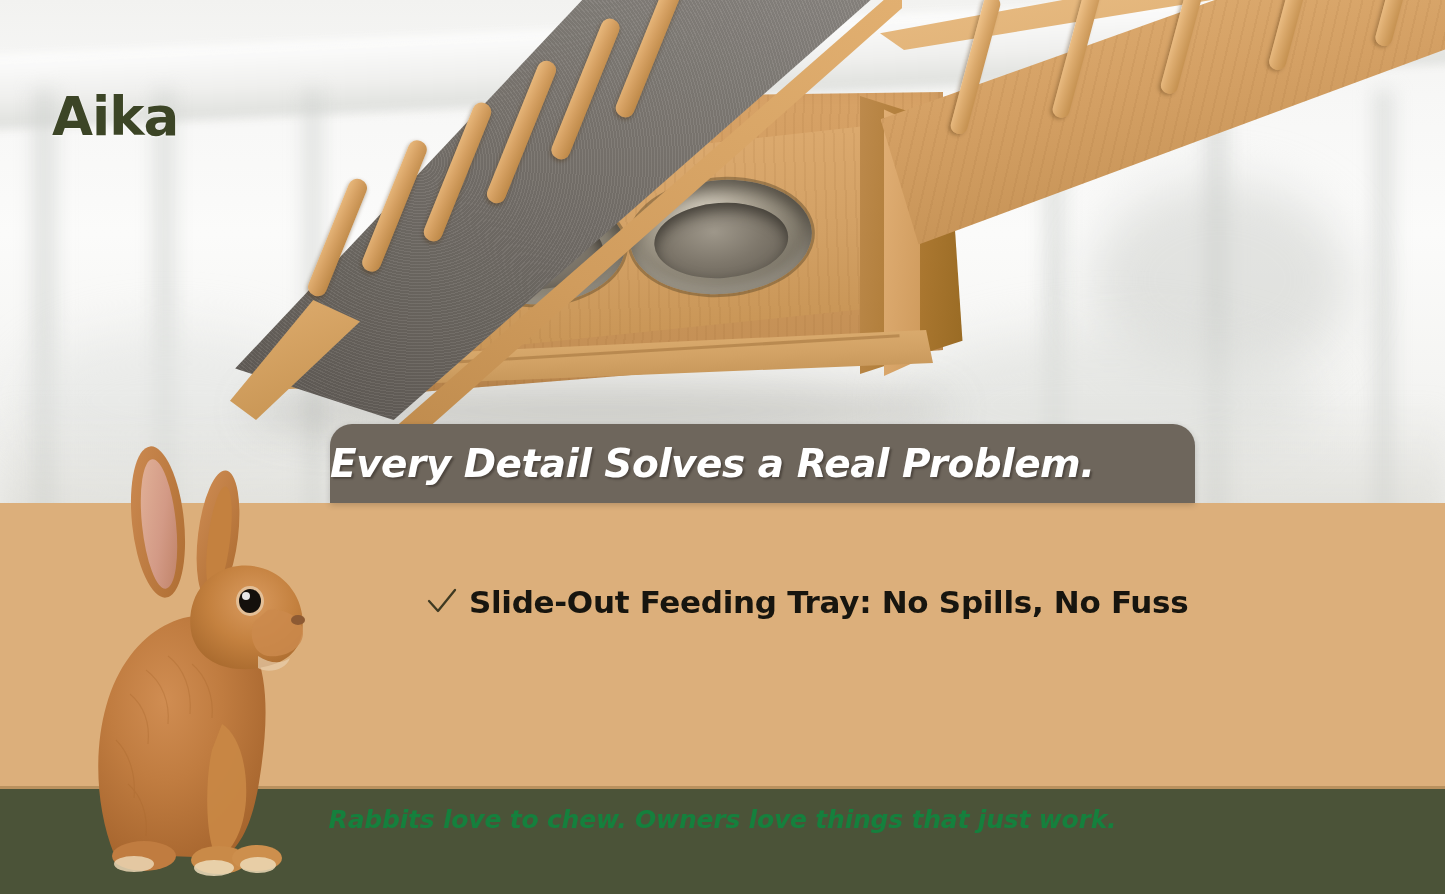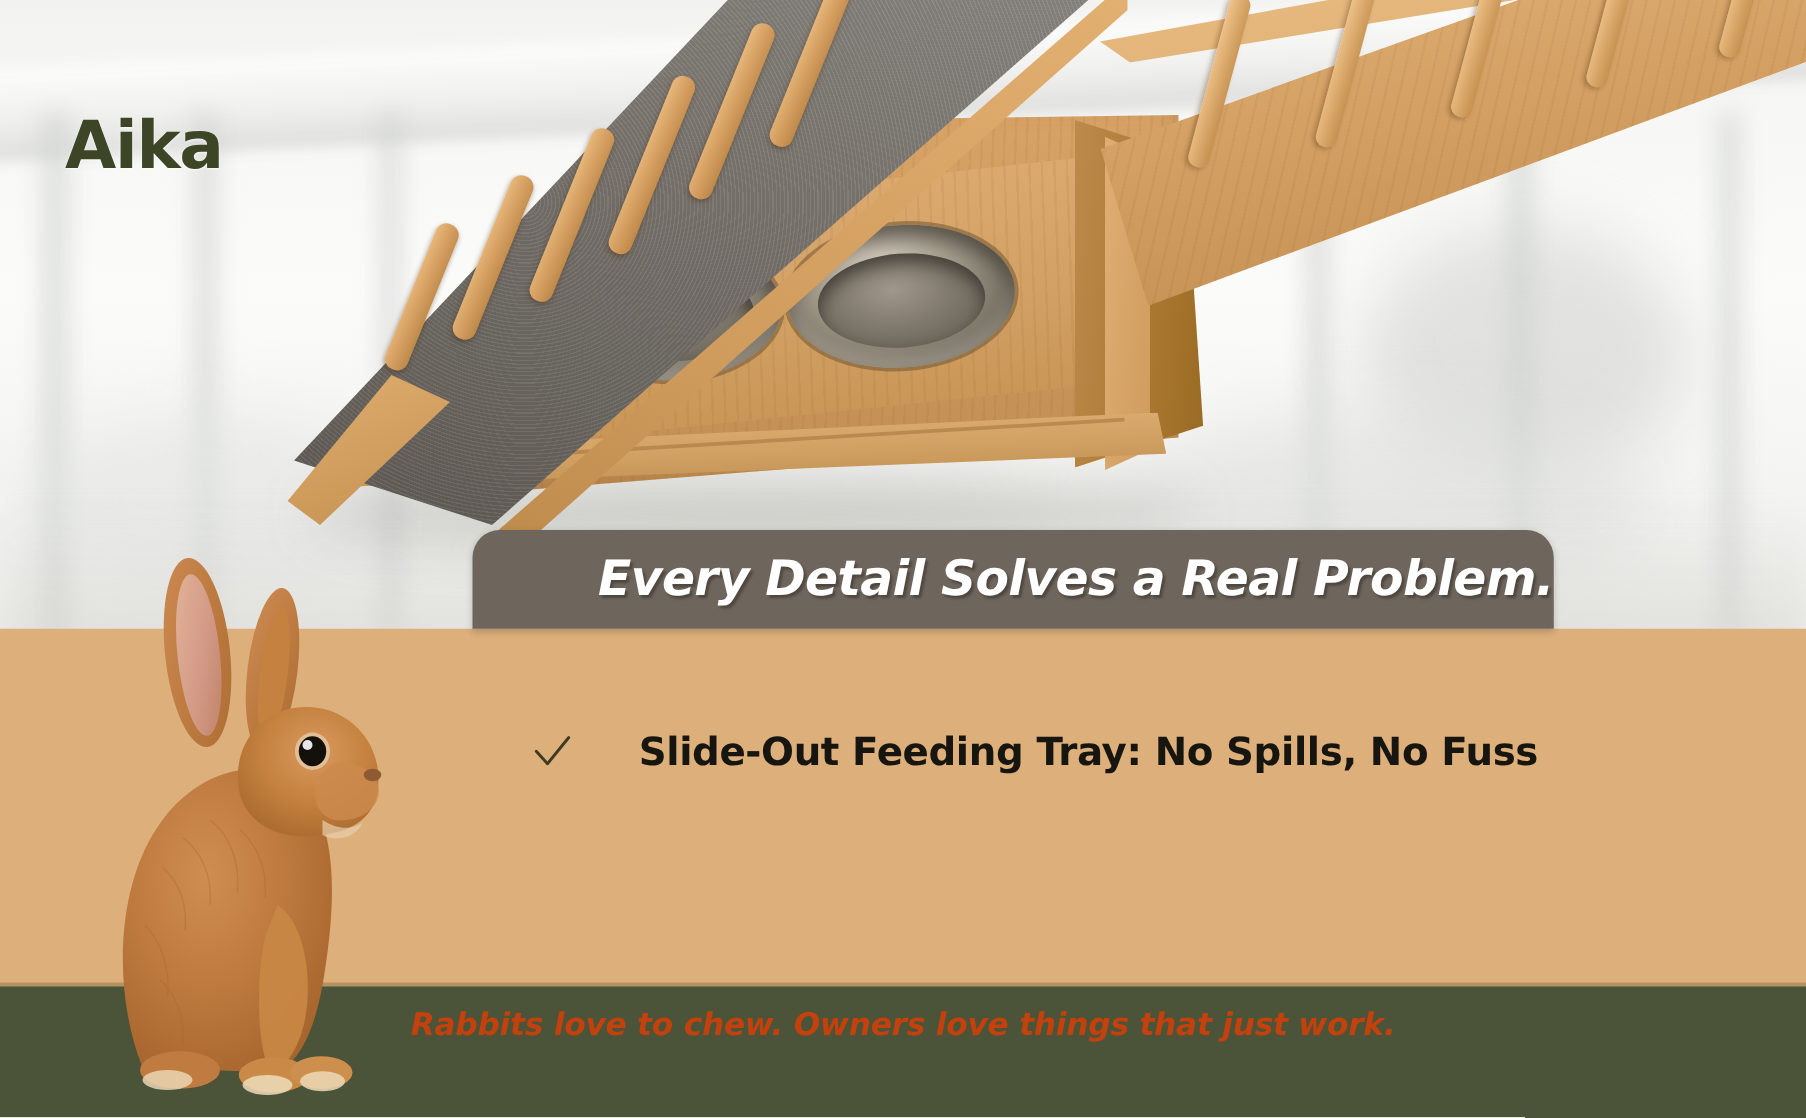--- a/index.html
+++ b/index.html
@@ -264,24 +264,23 @@
 
   
   .headline-banner {
     position: absolute;
     left: 330px; top: 424px;
     width: 865px; height: 79px;
     background: #6e665c;
     border-radius: 22px 22px 0 0;
     display: flex;
     align-items: center;
-    justify-content: flex-end;
+    justify-content: flex-start;
     z-index: 25;
     box-shadow: 0 2px 6px rgba(0,0,0,.18);
-    margin-left: 48px;
   }
   .headline-text {
     color: #ffffff;
     font-size: 39px;
     font-weight: 700;
     font-style: italic;
     letter-spacing: -.5px;
     text-shadow: 2px 2px 2px rgba(40,34,28,.45);
     white-space: nowrap;
     font-family: "DejaVu Sans", sans-serif;
@@ -290,21 +289,20 @@
   
   .features {
     position: absolute;
     left: 424px; top: 573px;
     z-index: 20;
   }
   .feature-row {
     display: flex;
     align-items: center;
     height: 58px;
-    gap: 42px;
   }
   .check-icon {
     width: 36px;
     height: 36px;
     flex: 0 0 36px;
     margin-right: 9px;
     display: block;
   }
   .feature-text {
     font-size: 31px;
@@ -314,21 +312,21 @@
     white-space: nowrap;
     font-family: "DejaVu Sans", sans-serif;
   }
 
   
   .footer-tagline {
     position: absolute;
     left: 0; top: 805px;
     width: 1445px;
     text-align: center;
-    color: #c2410c;
+    color: #15803d;
     font-size: 25px;
     font-weight: 700;
     font-style: italic;
     letter-spacing: -.2px;
     z-index: 20;
     font-family: "DejaVu Sans", sans-serif;
   }
 
   
   .rabbit {

